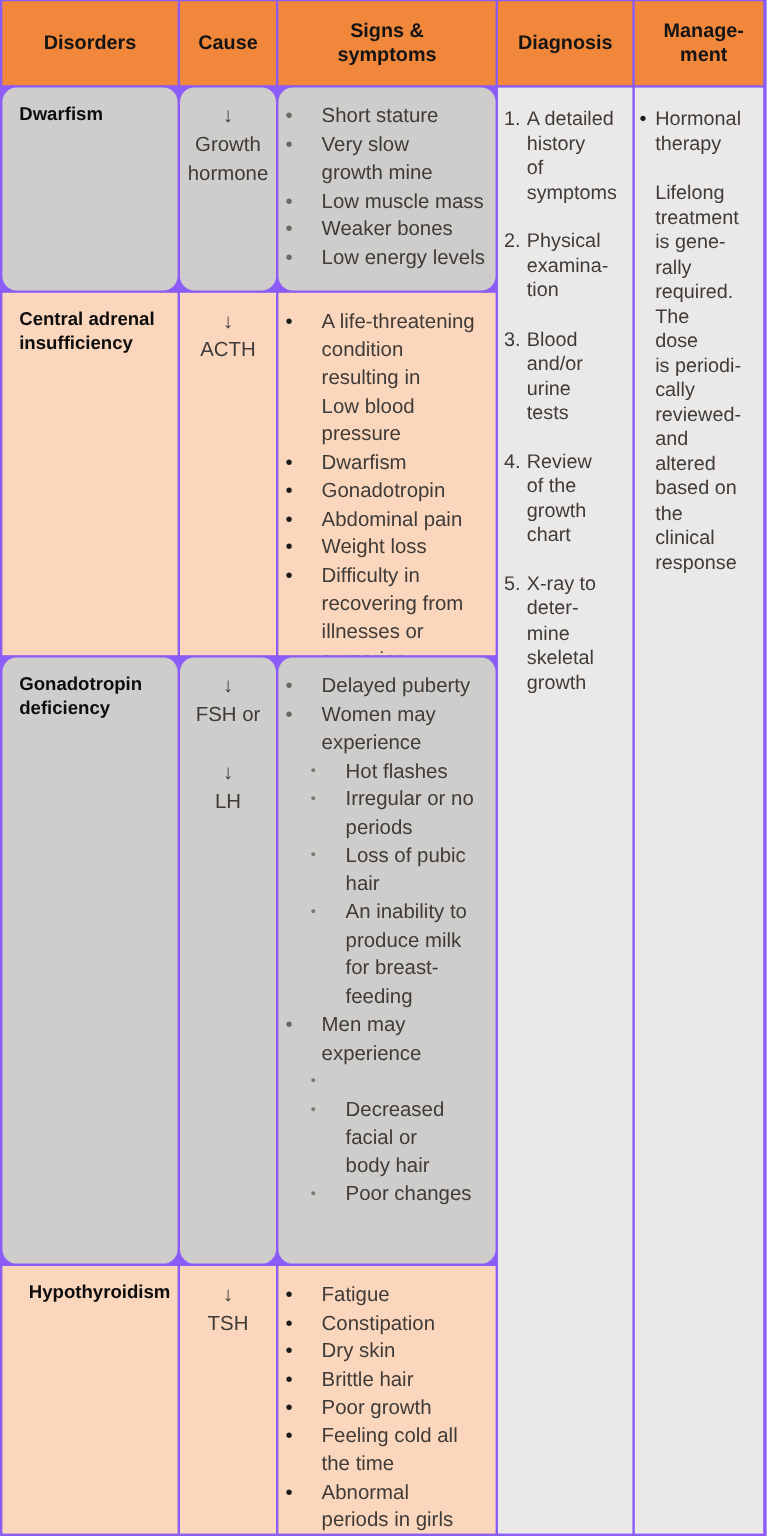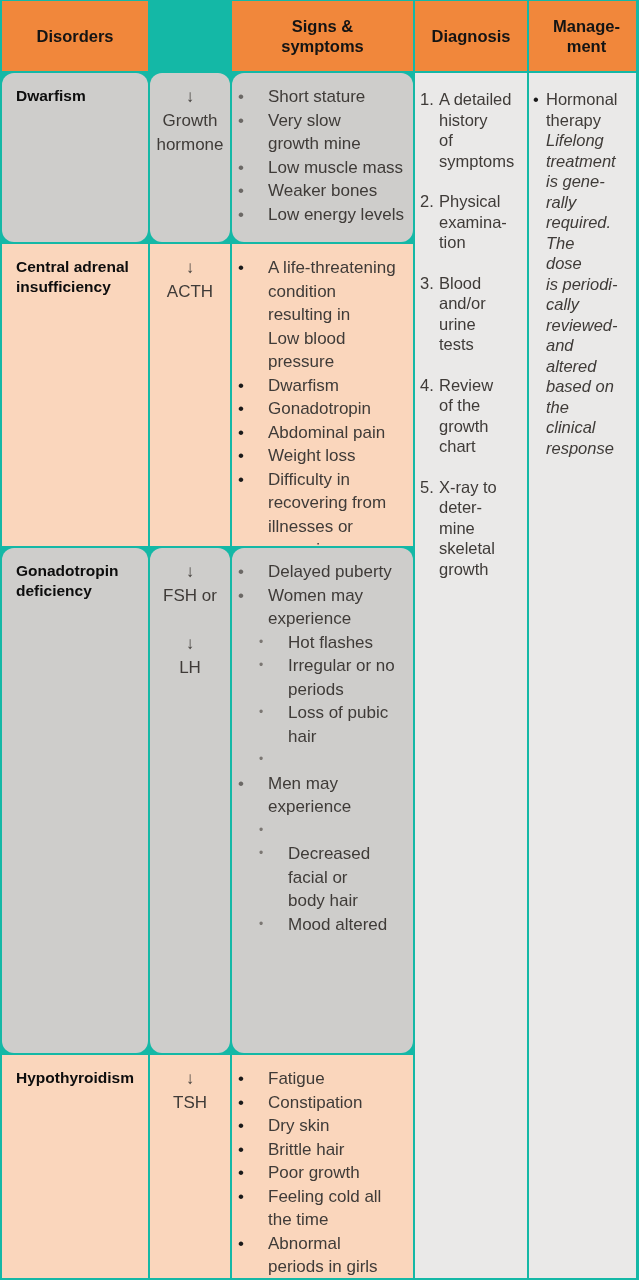--- a/index.html
+++ b/index.html
@@ -1,20 +1,20 @@
 <!DOCTYPE html>
 <html><head>
 <meta charset="utf-8">
 <style>
   html,body{margin:0;padding:0;background:#ffffff;}
   .table{
     position:relative;
     width:639px;height:1280px;
     box-sizing:border-box;
-    background:#14b8a6;
+    background:#8b5cf6;
     display:grid;
     grid-template-columns:146px 80px 181px 112px 107px;
     grid-template-rows:70px 169px 302px 505px 223px;
     gap:2px;
     padding:1px 3px 2px 2px;
     font-family:"Liberation Sans",sans-serif;
   }
   .hcell{
     background:#F1873B;
     color:#141414;
@@ -58,27 +58,28 @@
   .tone-gray .sign-item.sub .bullet,
   .tone-peach .sign-item.sub .bullet{color:#7B7773;}
   .diag-cell{padding:16px 2px 0 5px;font-size:16.5px;line-height:20.5px;color:#3F3B38;}
   .diag-item{display:flex;margin-bottom:20px;}
   .diag-item .num{width:19px;flex:none;}
   .diag-item .text{white-space:pre-line;}
   .mgmt-cell{padding:16px 2px 0 4px;font-size:16.5px;line-height:20.5px;color:#3F3B38;}
   .mg-item{display:flex;}
   .mg-item .bullet{width:13px;flex:none;color:#1A1A1A;}
   .mg-item .text{white-space:pre-line;}
-  .mg-paragraph{margin-left:13px;white-space:pre-line;font-style:italic;}
+  .mg-paragraph{margin-left:13px;margin-top:21px;white-space:pre-line;}
 </style>
 </head>
 <body>
 
 <div class="table" id="tbl">
   <div class="hcell" style="grid-area:1/1/2/2">Disorders</div>
+  <div class="hcell" style="grid-area:1/2/2/3">Cause</div>
   <div class="hcell" style="grid-area:1/3/2/4">Signs &amp;
 symptoms</div>
   <div class="hcell" style="grid-area:1/4/2/5">Diagnosis</div>
   <div class="hcell mgmt" style="grid-area:1/5/2/6">Manage-
 ment</div>
 
   <div class="cell bg-light diag-cell" style="grid-area:2/4/6/5" id="diagCell">
       <div class="diag-item">
         <div class="num">1.</div>
         <div class="text">A detailed
@@ -228,41 +229,45 @@
         <div class="text">Irregular or no
 periods</div>
       </div>
       <div class="sign-item sub">
         <div class="bullet">•</div>
         <div class="text">Loss of pubic
 hair</div>
       </div>
       <div class="sign-item sub">
         <div class="bullet">•</div>
+        <div class="text">An inability to
+produce milk
+for breast-
+feeding</div>
       </div>
       <div class="sign-item">
         <div class="bullet">•</div>
         <div class="text">Men may
 experience</div>
       </div>
       <div class="sign-item sub">
         <div class="bullet">•</div>
       </div>
       <div class="sign-item sub">
         <div class="bullet">•</div>
         <div class="text">Decreased
 facial or
 body hair</div>
       </div>
       <div class="sign-item sub">
         <div class="bullet">•</div>
-        <div class="text">Mood altered</div>
-      </div>
-    </div>
-    <div class="cell bg-peach disorder-cell" style="grid-area: 5 / 1 / 6 / 2;">Hypothyroidism</div>
+        <div class="text">Poor changes</div>
+      </div>
+    </div>
+    <div class="cell bg-peach disorder-cell" style="grid-area: 5 / 1 / 6 / 2; text-align: right;">Hypothyroidism</div>
     <div class="cell bg-peach cause-cell" style="grid-area: 5 / 2 / 6 / 3;">↓
 TSH</div>
     <div class="cell bg-peach signs-cell tone-peach" style="grid-area: 5 / 3 / 6 / 4;">
       <div class="sign-item">
         <div class="bullet">•</div>
         <div class="text">Fatigue</div>
       </div>
       <div class="sign-item">
         <div class="bullet">•</div>
         <div class="text">Constipation</div>

